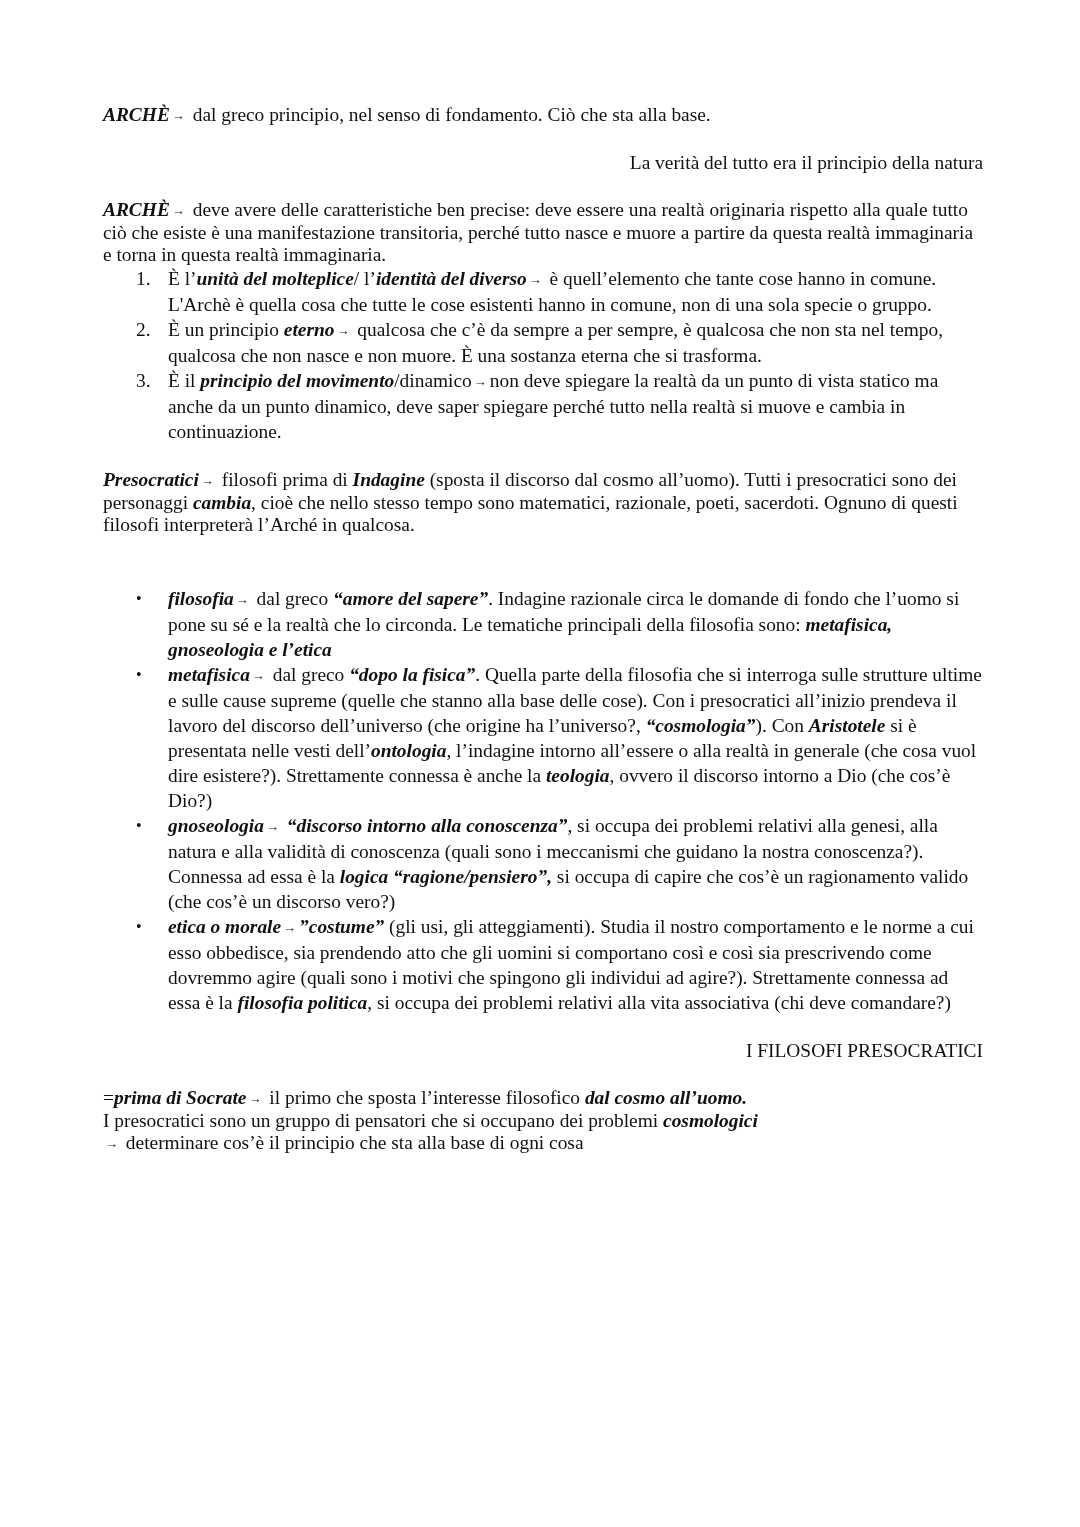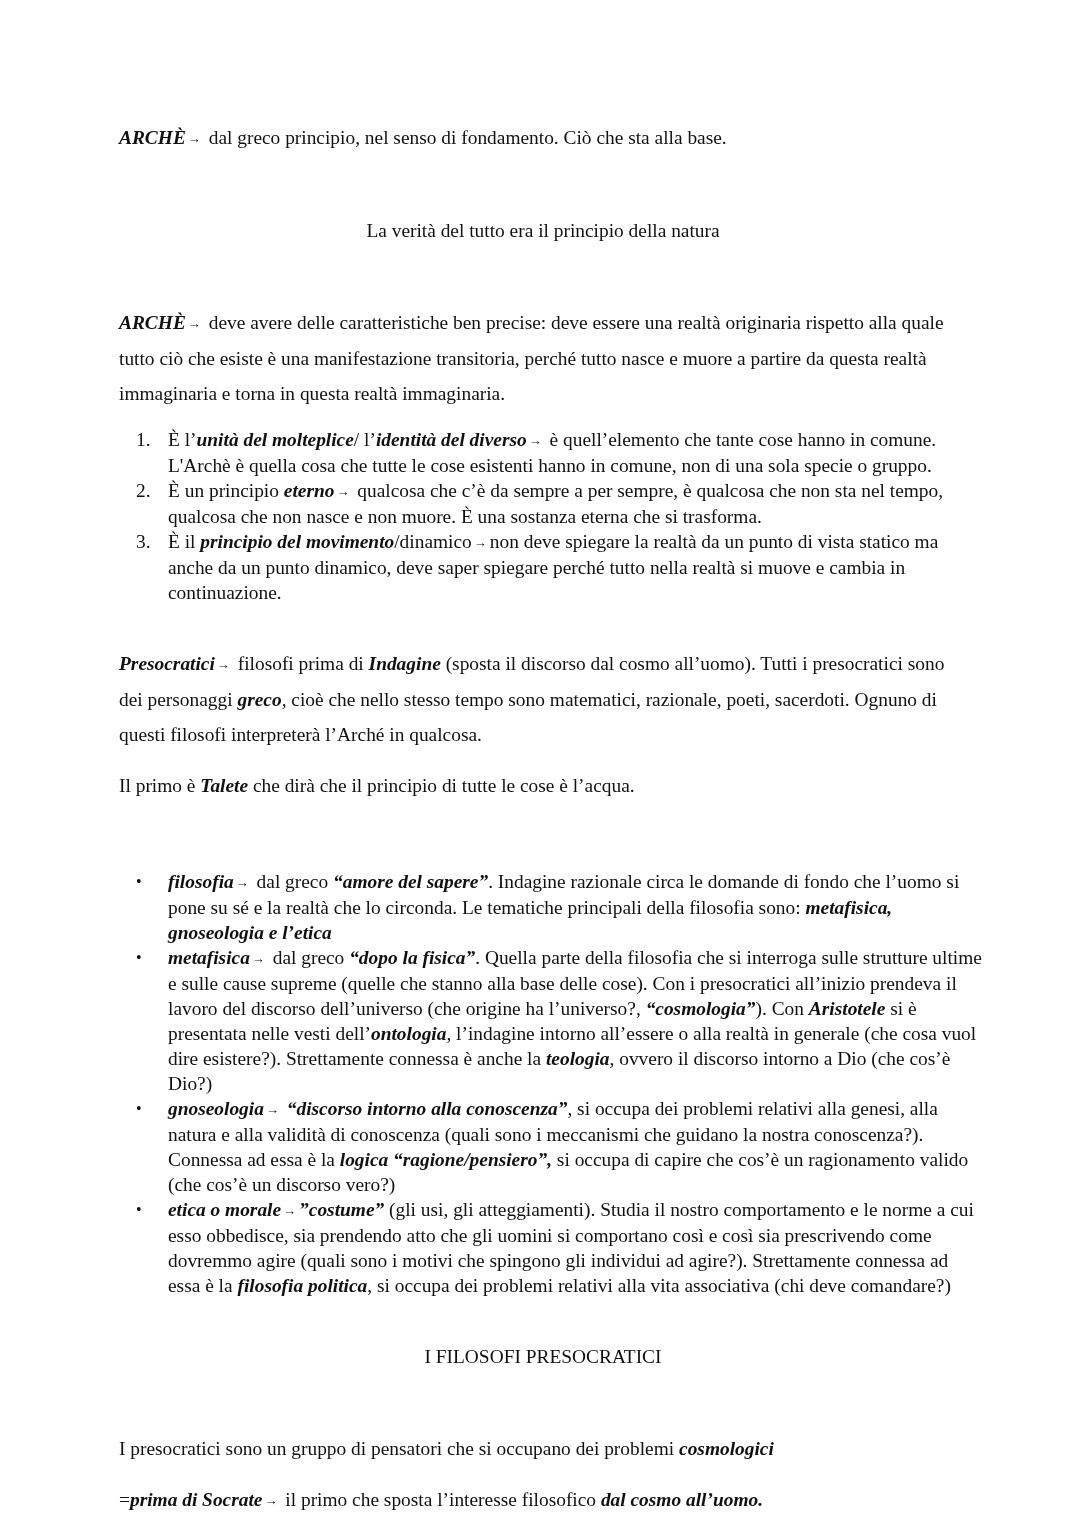--- a/index.html
+++ b/index.html
@@ -1,22 +1,22 @@
 <!DOCTYPE html>
 <html><head>
   <meta charset="utf-8">
   <style>
     html, body { margin: 0; padding: 0; background: #ffffff; }
     body {
       width: 1080px; height: 1527px; position: relative; overflow: hidden;
       font-family: "Liberation Serif", serif; font-size: 19.4px; color: #111111;
     }
     .page { position: absolute; left: 103px; top: 104px; width: 880px; }
-    p { margin: 16px; line-height: 35px; }
-    .center { text-align: center; }
+    p { margin: 0; line-height: 22px; }
+    .center { text-align: right; }
     b i, .bi { font-weight: bold; font-style: italic; }
     .arrow { font-size: 13px; display: inline-block; margin: 0 3px 0 2px; vertical-align: 1px; }
     .gap1 { height: 25px; }
     ol, ul { margin: 0; padding: 0; list-style: none; }
     ol li, ul li { position: relative; padding-left: 65px; line-height: 25px; }
     ol li .num { position: absolute; left: 33px; top: 0; }
     ul li .bul { position: absolute; left: 33px; top: 0; font-size: 16px; }
   </style>
 </head>
 <body>
@@ -30,34 +30,33 @@
   <p><b><i>ARCHÈ</i></b><span class="arrow">→</span> <span>deve avere delle caratteristiche ben precise: deve essere una realtà originaria rispetto alla quale tutto ciò che esiste è una manifestazione transitoria, perché tutto nasce e muore a partire da questa realtà immaginaria e torna in questa realtà immaginaria.</span></p>
 
   <ol>
     <li><span class="num">1.</span><span>È l’</span><b><i>unità del molteplice</i></b><span>/ l’</span><b><i>identità del diverso</i></b><span class="arrow">→</span> <span>è quell’elemento che tante cose hanno in comune. L'Archè è quella cosa che tutte le cose esistenti hanno in comune, non di una sola specie o gruppo.</span></li>
     <li><span class="num">2.</span><span>È un principio </span><b><i>eterno</i></b><span class="arrow">→</span> <span>qualcosa che c’è da sempre a per sempre, è qualcosa che non sta nel tempo, qualcosa che non nasce e non muore. È una sostanza eterna che si trasforma.</span></li>
     <li><span class="num">3.</span><span>È il </span><b><i>principio del movimento</i></b><span>/dinamico</span><span class="arrow">→</span><span>non deve spiegare la realtà da un punto di vista statico ma anche da un punto dinamico, deve saper spiegare perché tutto nella realtà si muove e cambia in continuazione.</span></li>
   </ol>
 
   <div class="gap1"></div>
 
-  <p><b><i>Presocratici</i></b><span class="arrow">→</span> <span>filosofi prima di </span><b><i>Indagine</i></b><span> (sposta il discorso dal cosmo all’uomo). Tutti i presocratici sono dei personaggi </span><b><i>greco</i></b><span>, cioè che nello stesso tempo sono matematici, razionale, poeti, sacerdoti. Ognuno di questi filosofi interpreterà l’Arché in qualcosa.</span></p>
-  <p><span>Il primo è </span><b><i>Talete</i></b><span> che dirà che il principio di tutte le cose è l’acqua.</span></p>
+  <p><b><i>Presocratici</i></b><span class="arrow">→</span> <span>filosofi prima di </span><b><i>Indagine</i></b><span> (sposta il discorso dal cosmo all’uomo). Tutti i presocratici sono dei personaggi </span><b><i>cambia</i></b><span>, cioè che nello stesso tempo sono matematici, razionale, poeti, sacerdoti. Ognuno di questi filosofi interpreterà l’Arché in qualcosa.</span></p>
 
   <div class="gap1"></div>
   <div class="gap1"></div>
 
   <ul>
     <li><span class="bul">•</span><b><i>filosofia</i></b><span class="arrow">→</span> <span>dal greco </span><b><i>“amore del sapere”</i></b><span>. Indagine razionale circa le domande di fondo che l’uomo si pone su sé e la realtà che lo circonda. Le tematiche principali della filosofia sono: </span><b><i>metafisica, gnoseologia e l’etica</i></b></li>
     <li><span class="bul">•</span><b><i>metafisica</i></b><span class="arrow">→</span> <span>dal greco </span><b><i>“dopo la fisica”</i></b><span>. Quella parte della filosofia che si interroga sulle strutture ultime e sulle cause supreme (quelle che stanno alla base delle cose). Con i presocratici all’inizio prendeva il lavoro del discorso dell’universo (che origine ha l’universo?, </span><b><i>“cosmologia”</i></b><span>). Con </span><b><i>Aristotele</i></b><span> si è presentata nelle vesti dell’</span><b><i>ontologia</i></b><span>, l’indagine intorno all’essere o alla realtà in generale (che cosa vuol dire esistere?). Strettamente connessa è anche la </span><b><i>teologia</i></b><span>, ovvero il discorso intorno a Dio (che cos’è Dio?)</span></li>
     <li><span class="bul">•</span><b><i>gnoseologia</i></b><span class="arrow">→</span> <b><i>“discorso intorno alla conoscenza”</i></b><span>, si occupa dei problemi relativi alla genesi, alla natura e alla validità di conoscenza (quali sono i meccanismi che guidano la nostra conoscenza?). Connessa ad essa è la </span><b><i>logica “ragione/pensiero”,</i></b><span> si occupa di capire che cos’è un ragionamento valido (che cos’è un discorso vero?)</span></li>
     <li><span class="bul">•</span><b><i>etica o morale</i></b><span class="arrow">→</span><b><i>”costume”</i></b><span> (gli usi, gli atteggiamenti). Studia il nostro comportamento e le norme a cui esso obbedisce, sia prendendo atto che gli uomini si comportano così e così sia prescrivendo come dovremmo agire (quali sono i motivi che spingono gli individui ad agire?). Strettamente connessa ad essa è la </span><b><i>filosofia politica</i></b><span>, si occupa dei problemi relativi alla vita associativa (chi deve comandare?)</span></li>
   </ul>
 
   <div class="gap1"></div>
   <p class="center">I FILOSOFI PRESOCRATICI</p>
   <div class="gap1"></div>
 
+  <p><span>=</span><b><i>prima di Socrate</i></b><span class="arrow">→</span> <span>il primo che sposta l’interesse filosofico </span><b><i>dal cosmo all’uomo.</i></b></p>
   <p><span>I presocratici sono un gruppo di pensatori che si occupano dei problemi </span><b><i>cosmologici</i></b></p>
-  <p><span>=</span><b><i>prima di Socrate</i></b><span class="arrow">→</span> <span>il primo che sposta l’interesse filosofico </span><b><i>dal cosmo all’uomo.</i></b></p>
   <p><span class="arrow">→</span> <span>determinare cos’è il principio che sta alla base di ogni cosa</span></p>
 
 </div>
 
 </body></html>

